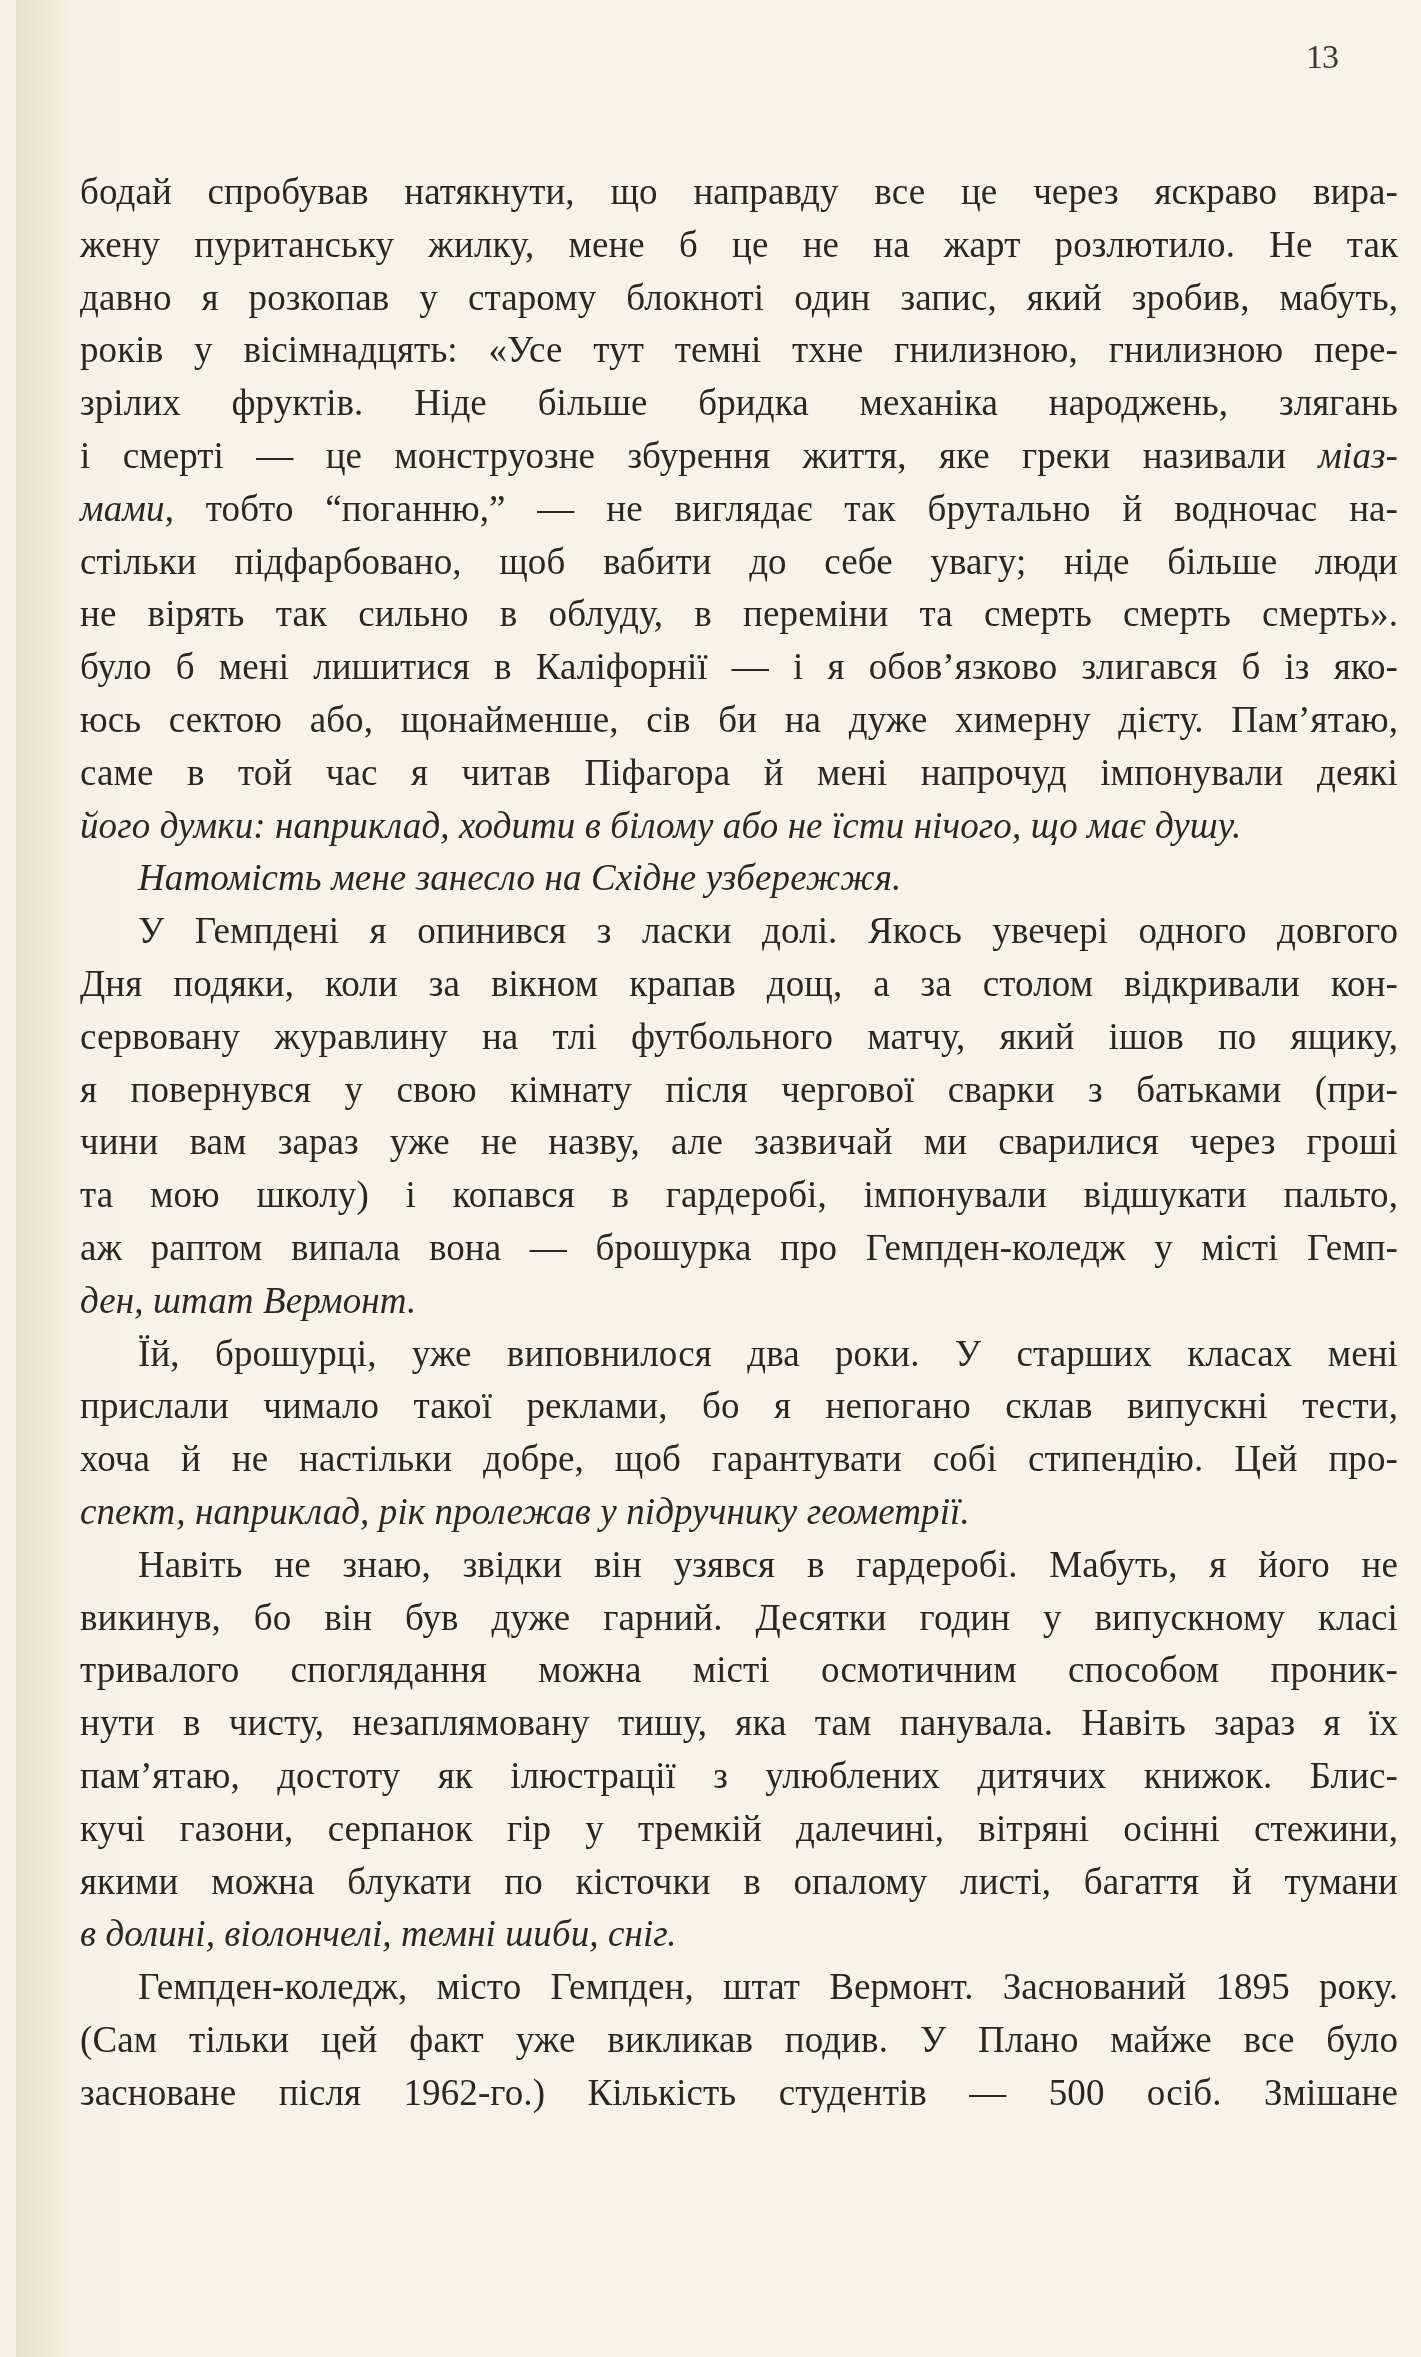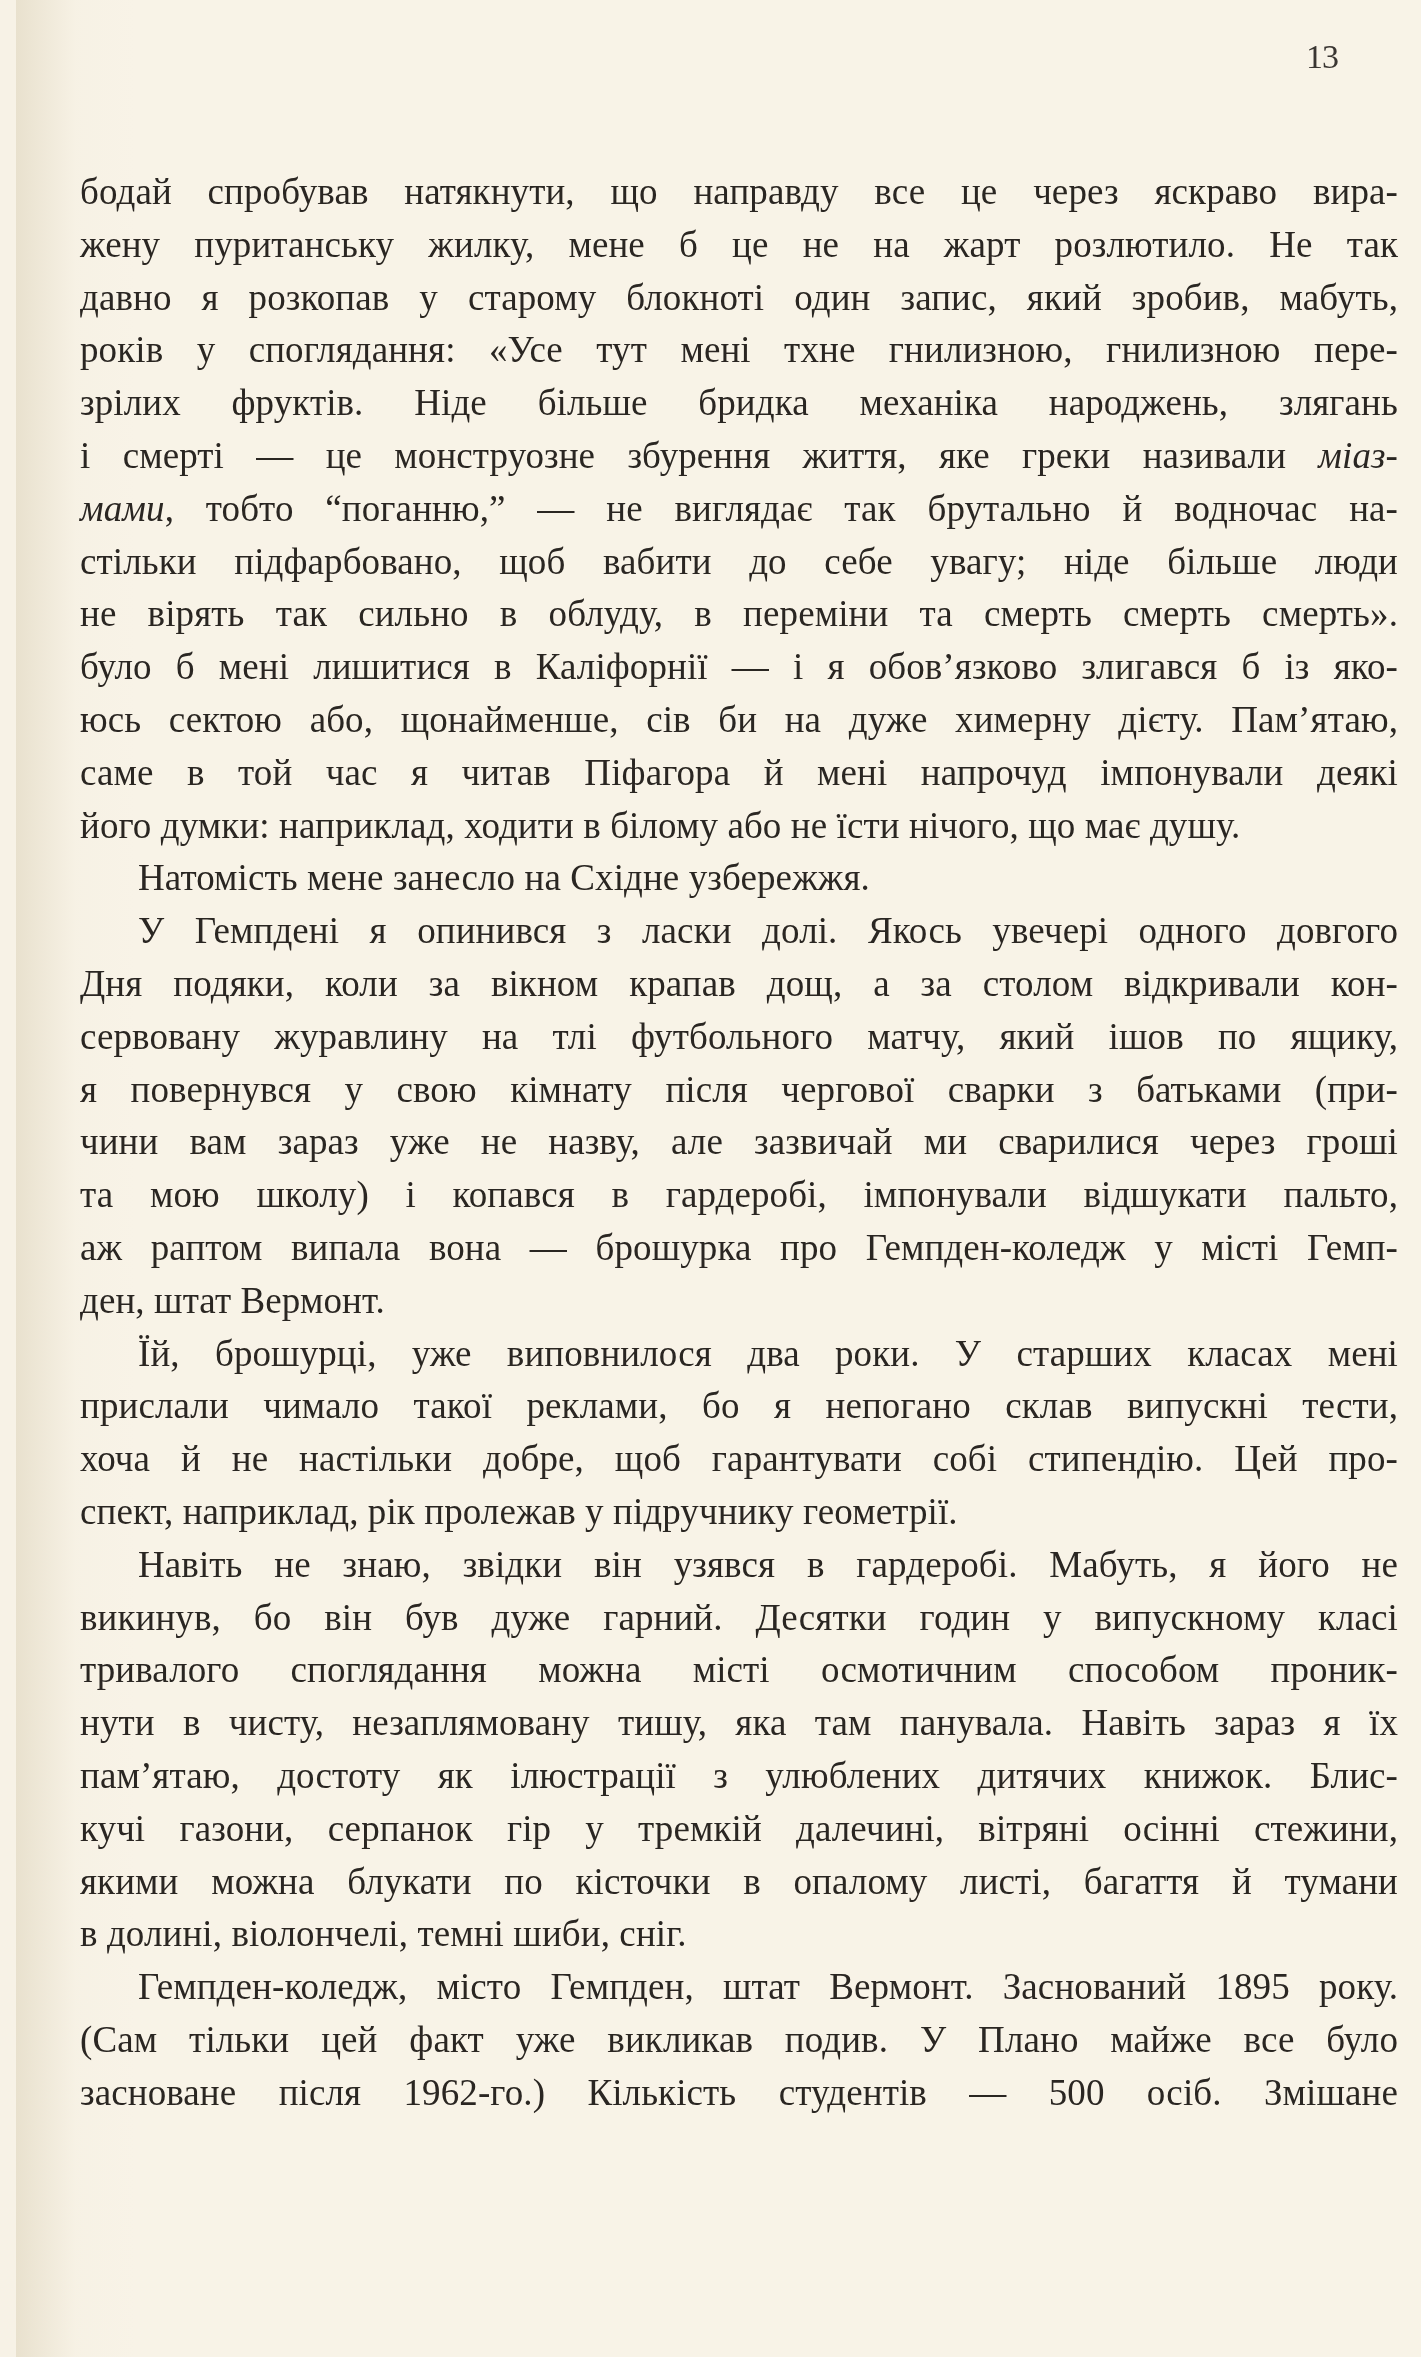--- a/index.html
+++ b/index.html
@@ -39,35 +39,35 @@
   .line {
     height: 52.8px;
     line-height: 52.8px;
     font-size: 37px;
     white-space: nowrap;
     text-align: justify;
     text-align-last: justify;
     font-family: "Liberation Serif", serif;
     letter-spacing: 0.1px;
   }
-  .line.last { text-align-last: left; }
+  .line.last { text-align-last: left; font-style: italic; }
   .line.indent { padding-left: 58px; }
   .line span.it { font-style: italic; }
 </style>
 </head>
 <body>
 
 <div class="page">
   <div class="page-number">13</div>
 
   <div class="body-text">
     <div class="line"><span>бодай спробував натякнути, що направду все це через яскраво вира-</span></div>
     <div class="line"><span>жену пуританську жилку, мене б це не на жарт розлютило. Не так</span></div>
     <div class="line"><span>давно я розкопав у старому блокноті один запис, який зробив, мабуть,</span></div>
-    <div class="line"><span>років у споглядання: «Усе тут мені тхне гнилизною, гнилизною пере-</span></div>
+    <div class="line"><span>років у вісімнадцять: «Усе тут темні тхне гнилизною, гнилизною пере-</span></div>
     <div class="line"><span>зрілих фруктів. Ніде більше бридка механіка народжень, злягань</span></div>
     <div class="line"><span>і смерті — це монструозне збурення життя, яке греки називали </span><span class="it">міаз-</span></div>
     <div class="line"><span class="it">мами</span><span>, тобто “поганню,” — не виглядає так брутально й водночас на-</span></div>
     <div class="line"><span>стільки підфарбовано, щоб вабити до себе увагу; ніде більше люди</span></div>
     <div class="line"><span>не вірять так сильно в облуду, в переміни та смерть смерть смерть».</span></div>
     <div class="line"><span>було б мені лишитися в Каліфорнії — і я обов’язково злигався б із яко-</span></div>
     <div class="line"><span>юсь сектою або, щонайменше, сів би на дуже химерну дієту. Пам’ятаю,</span></div>
     <div class="line"><span>саме в той час я читав Піфагора й мені напрочуд імпонували деякі</span></div>
     <div class="line last"><span>його думки: наприклад, ходити в білому або не їсти нічого, що має душу.</span></div>
     <div class="line indent last"><span>Натомість мене занесло на Східне узбережжя.</span></div>

